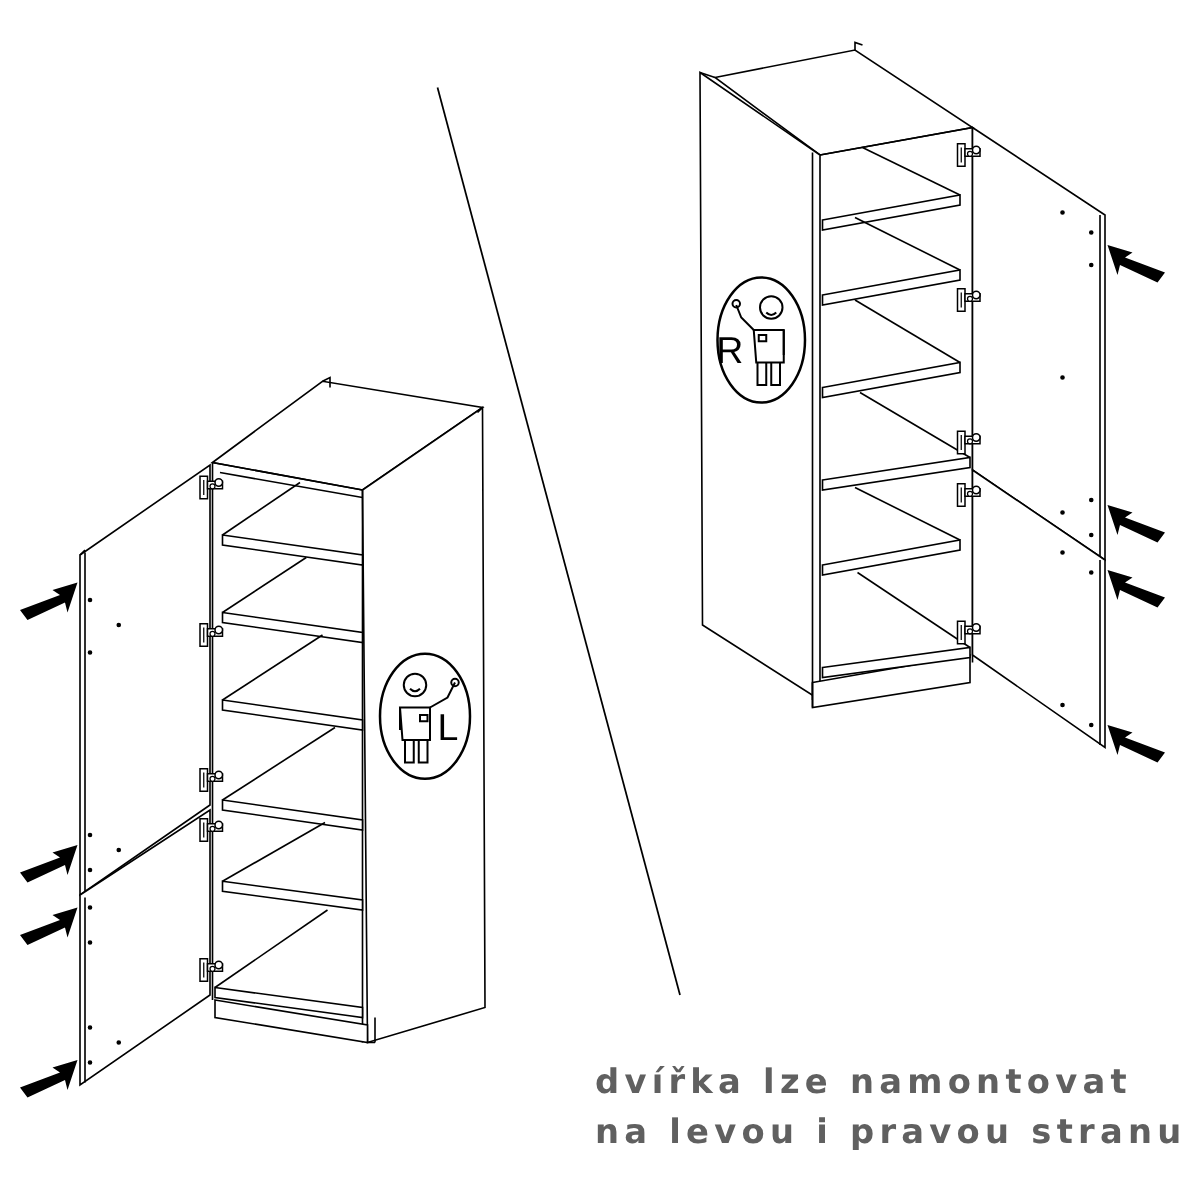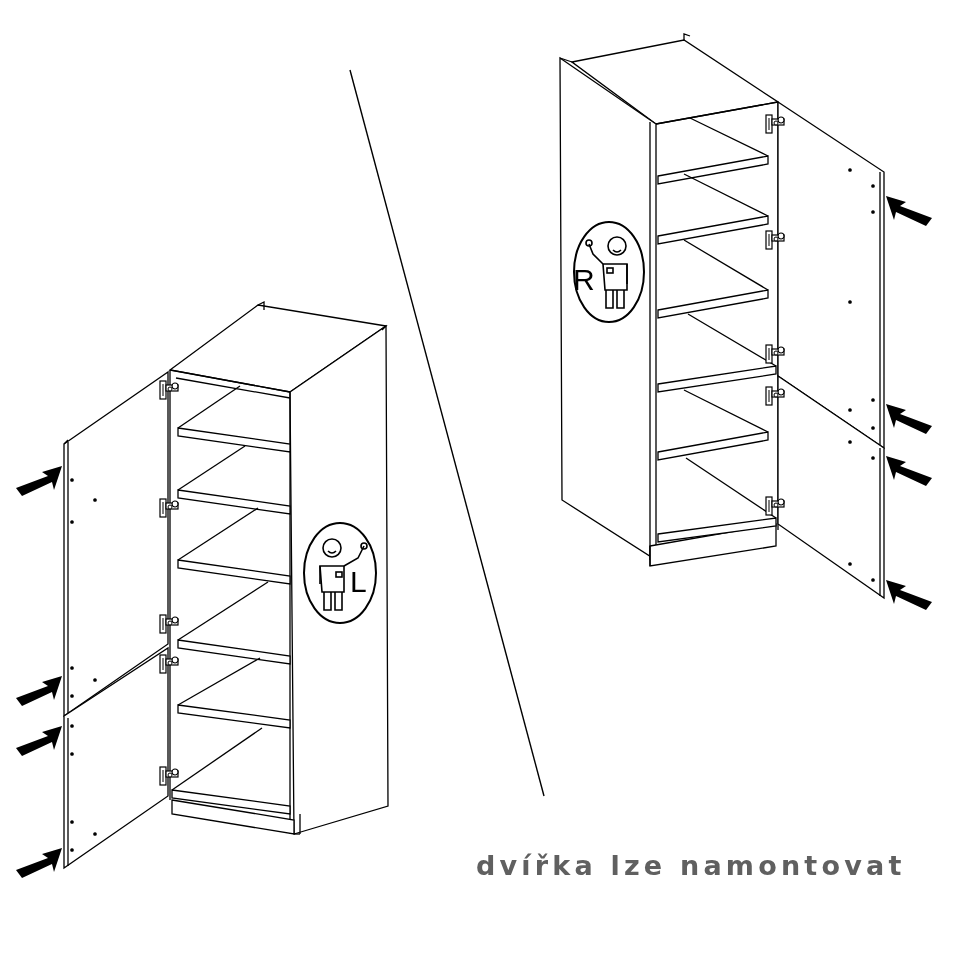--- a/index.html
+++ b/index.html
@@ -226,14 +226,15 @@
     <g>
       <use href="#arrow-left" x="886" y="196"></use>
       <use href="#arrow-left" x="886" y="404"></use>
       <use href="#arrow-left" x="886" y="456"></use>
       <use href="#arrow-left" x="886" y="580"></use>
     </g>
   </svg>
 
   <div class="caption">
     <div>dvířka lze namontovat</div>
+    <div>na levou i pravou stranu</div>
   </div>
 </div>
 
 </body></html>

